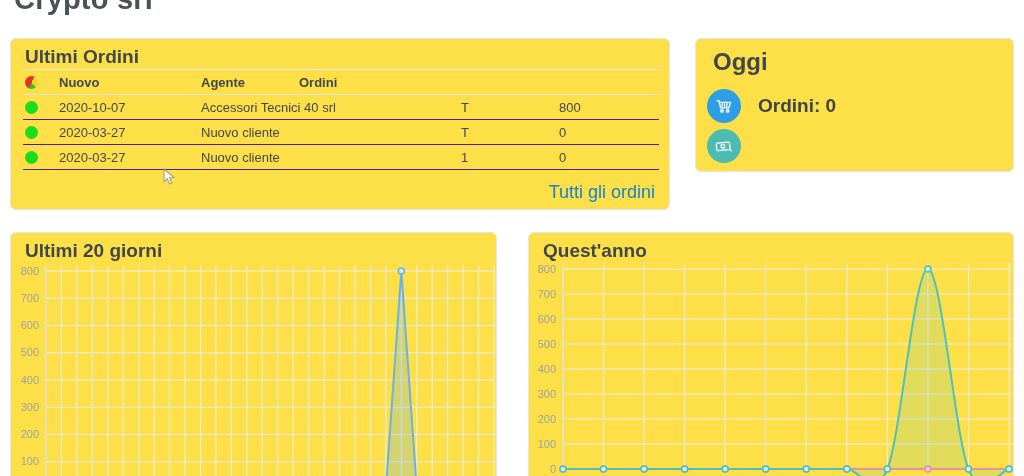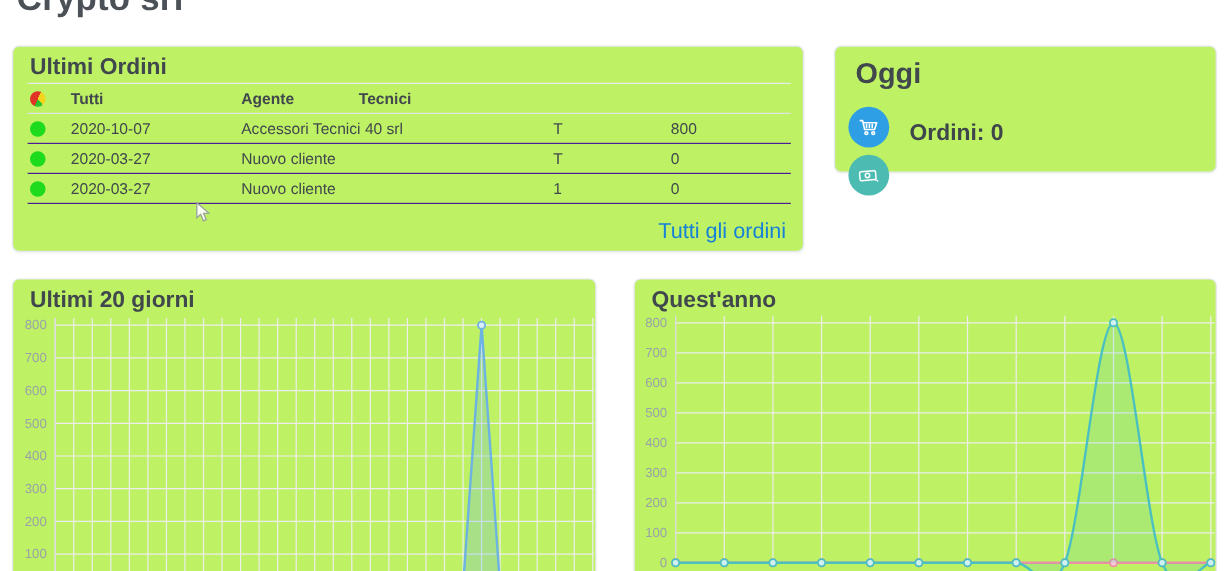--- a/index.html
+++ b/index.html
@@ -5,43 +5,43 @@
   html,body{margin:0;padding:0}
   body{
     width:1024px;height:476px;overflow:hidden;position:relative;
     background:#ffffff;font-family:"Liberation Sans",sans-serif;
   }
   .page-title{
     position:absolute;left:14px;top:-17px;margin:0;
     font-size:29px;font-weight:600;color:#4b5157;letter-spacing:.2px;
   }
   .card{
-    position:absolute;background:#bef264;border:1px solid #e3e7ea;border-radius:6px;
+    position:absolute;background:#fde047;border:1px solid #e3e7ea;border-radius:6px;
     box-shadow:0 1px 2px rgba(0,0,0,.04);box-sizing:border-box;
   }
   #orders-card{left:10px;top:38px;width:660px;height:172px}
-  #today-card{left:695px;top:38px;width:319px;height:106px}
+  #today-card{left:695px;top:38px;width:319px;height:134px}
   #chart-card-0{left:10px;top:232px;width:487px;height:268px}
   #chart-card-1{left:528px;top:232px;width:486px;height:268px}
 
   .card-title{font-size:19px;font-weight:600;color:#40474d;position:absolute;left:14px;top:7px;margin:0}
   #today-card .card-title{font-size:24px;top:9px;left:17px}
 
   
   .otable{position:absolute;left:12px;top:30px;width:636px;border-top:1px solid #e7eaec}
   .t-row{display:flex;align-items:center;height:24px;border-bottom:1px solid #4c1d95;font-size:13px;color:#41474d}
   .t-row.head{font-weight:bold;border-bottom:1px solid #dfe3e6}
   .c0{width:36px;display:flex;align-items:center;padding-left:2px;box-sizing:border-box}
   .c1{width:142px}.c2{width:260px}.c3{width:98px}.c4{flex:1}
   .pie-ico{width:13px;height:13px;border-radius:50%;display:inline-block}
   .dot{width:13px;height:13px;border-radius:50%;display:inline-block}
   .orders-link{position:absolute;right:14px;top:143px;font-size:18px;color:#1781d6;text-decoration:none;cursor:pointer}
 
   
-  .stat{position:absolute;left:11px;display:flex;align-items:flex-end}
+  .stat{position:absolute;left:11px;display:flex;align-items:center}
   .stat-0{top:50px}.stat-1{top:90px}
   .stat-icon{width:34px;height:34px;border-radius:50%;display:flex;align-items:center;justify-content:center;flex:0 0 auto}
   .stat-label{font-size:19px;font-weight:600;color:#3e454b;margin-left:17px}
 
   
   .chart-svg{position:absolute;left:2px;top:30px}
 
   
   #cursor{position:absolute;left:163px;top:168px;z-index:50;pointer-events:none}
 </style>
@@ -51,23 +51,23 @@
 <h1 class="page-title">Crypto srl</h1>
 
 <div class="card" id="orders-card">
   <h2 class="card-title">Ultimi Ordini</h2>
 
   <div class="otable">
     <div class="t-row head">
       <div class="c0">
           <span class="pie-ico" id="pie-ico" style="background: conic-gradient(from 25deg, rgb(242, 212, 28) 0deg, rgb(242, 212, 28) 115deg, rgb(40, 195, 45) 0deg, rgb(40, 195, 45) 180deg, rgb(226, 51, 40) 0deg, rgb(226, 51, 40) 360deg);"></span>
         </div>
-      <div class="c1">Tutti</div>
+      <div class="c1">Nuovo</div>
       <div class="c3">Agente</div>
-      <div class="c4">Tecnici</div>
+      <div class="c4">Ordini</div>
     </div>
 
     <div class="t-row">
       <div class="c0">
           <span class="dot" style="background: rgb(30, 219, 30);"></span>
         </div>
       <div class="c1">2020-10-07</div>
       <div class="c2">Accessori Tecnici 40 srl</div>
       <div class="c3">T</div>
       <div class="c4">800</div>

